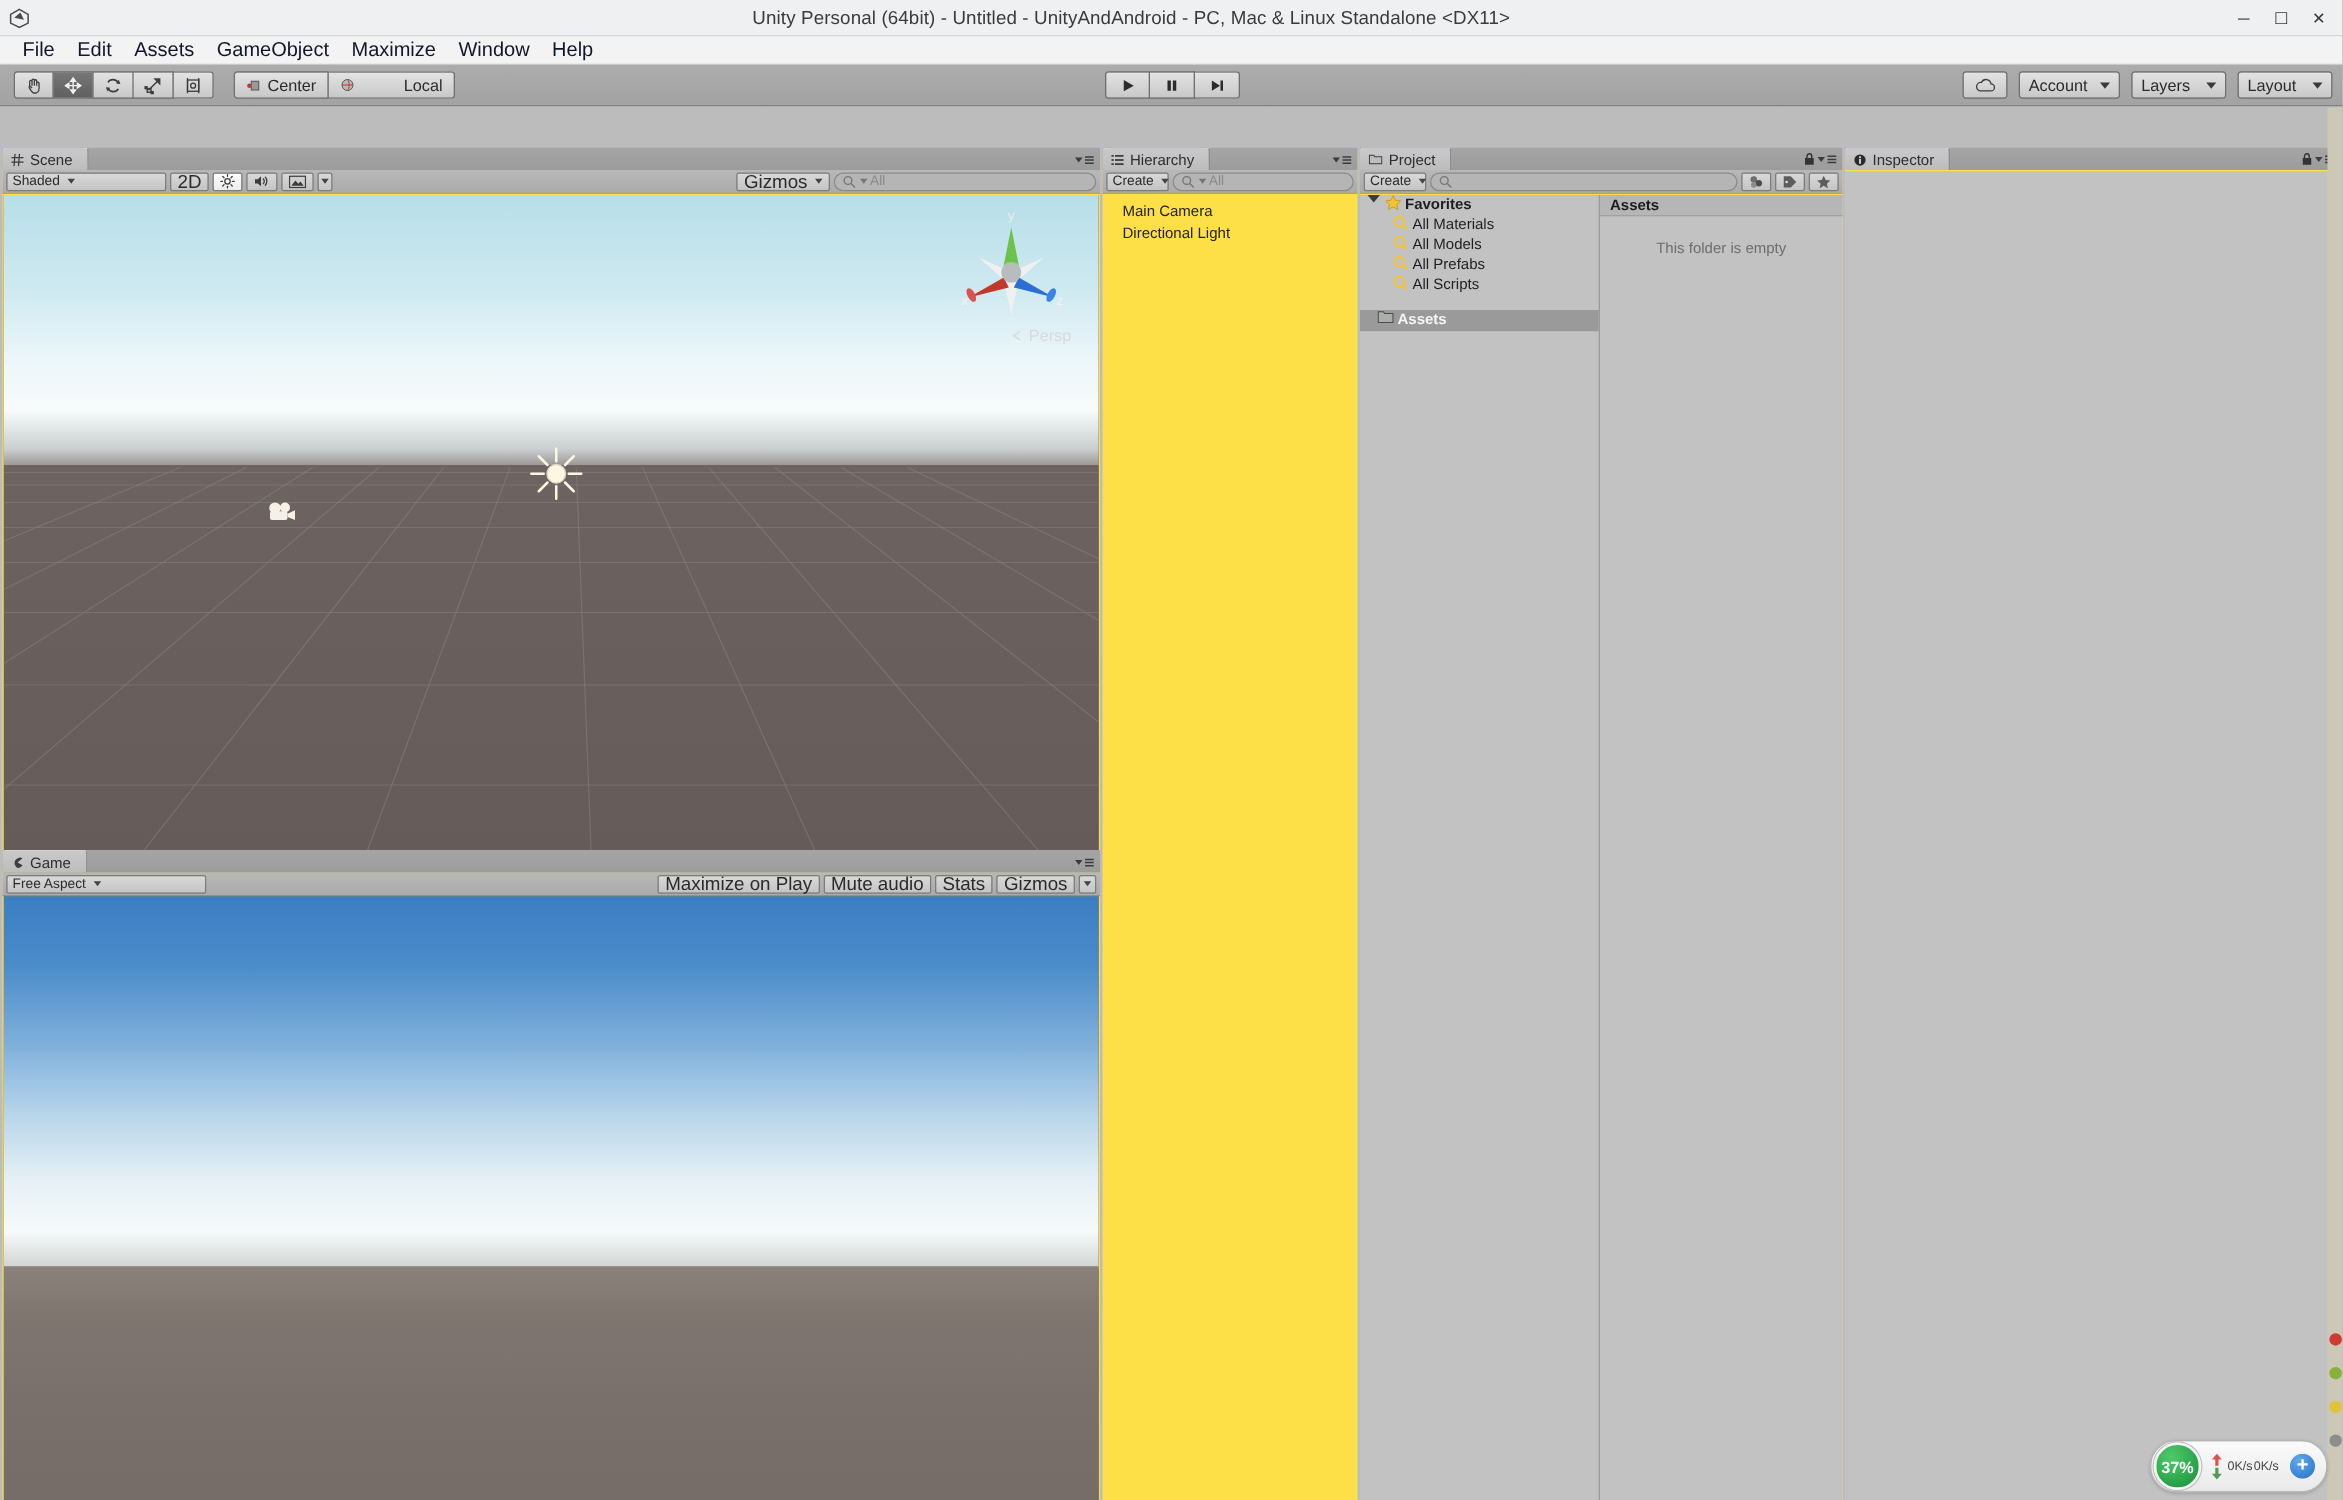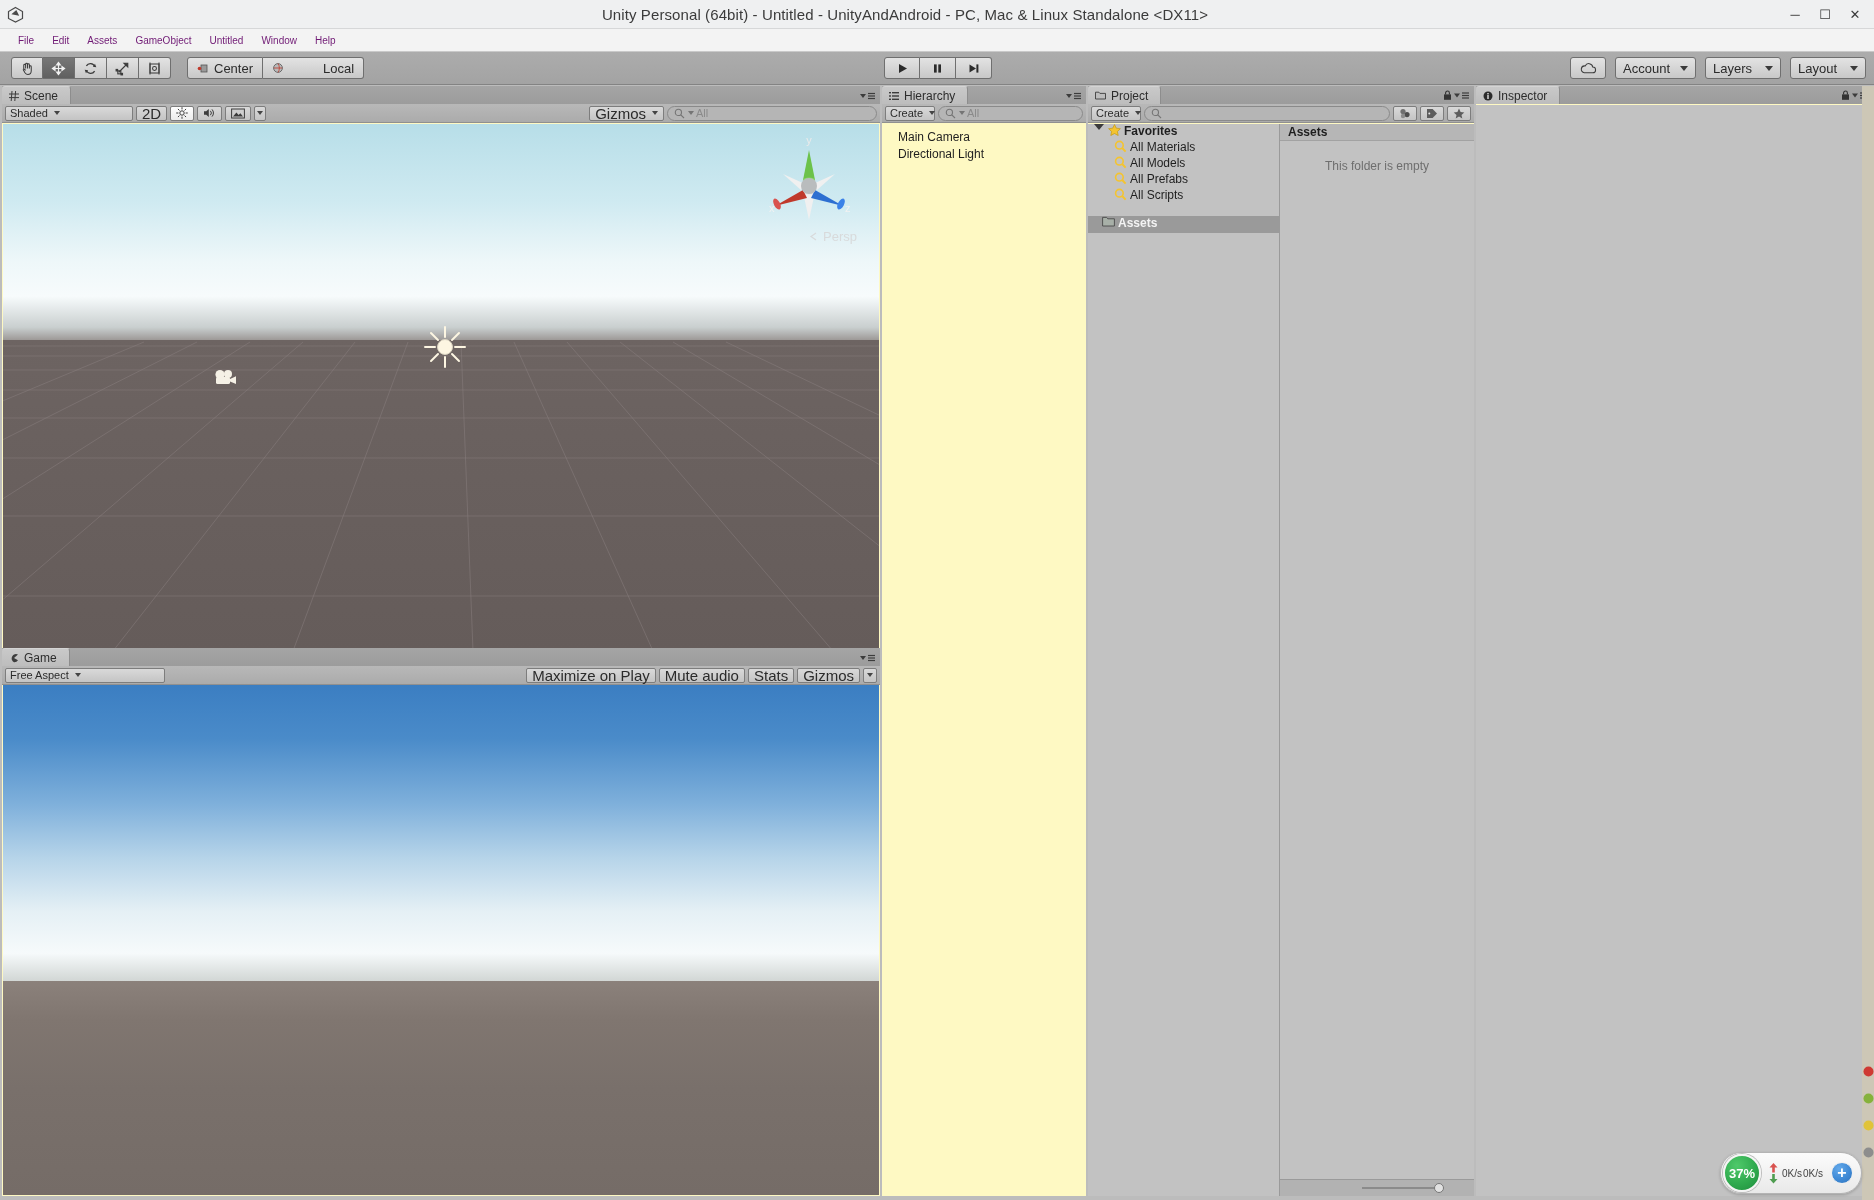--- a/index.html
+++ b/index.html
@@ -32,21 +32,21 @@
 
   
   .menubar {
     position: absolute; left: 0; top: 29px; width: 1874px; height: 23px;
     background: #f3f3f3;
     display: flex; align-items: center;
     padding-left: 9px;
     border-bottom: 1px solid #c9c9c9;
   }
   .menu-item {
-    font-size: 10px; color: #701a75; padding: 12px 9px; line-height: 17px;
+    font-size: 16px; color: #0f172a; padding: 12px 9px; line-height: 17px;
   }
 
   
   .toolbar {
     position: absolute; left: 0; top: 52px; width: 1874px; height: 33px;
     background: linear-gradient(#acacac, #a3a3a3);
     border-bottom: 1px solid #838383;
     display: flex; align-items: center;
   }
   .tb-group { display: flex; align-items: center; margin-left: 11px; }
@@ -98,21 +98,21 @@
     display: flex; align-items: center; justify-content: space-between;
     font-size: 13px; color: #2b2b2b;
   }
   .dd-caret {
     width: 0; height: 0; margin-left: 10px;
     border-left: 4px solid transparent; border-right: 4px solid transparent;
     border-top: 5px solid #3a3a3a;
   }
 
   
-  .panel { position: absolute; background: #fef9c3; }
+  .panel { position: absolute; background: #fde047; margin-top: 32px; }
   .panel-tabstrip {
     height: 18px; background: linear-gradient(#a5a5a5,#9c9c9c);
     display: flex; align-items: flex-end; position: relative;
   }
   .panel-tab {
     height: 18px; padding: 0 12px 0 7px;
     background: linear-gradient(#c9c9c9,#bdbdbd);
     border-top: 1px solid #d4d4d4;
     border-right: 1px solid #8d8d8d;
     display: flex; align-items: center; gap: 5px;
@@ -304,21 +304,21 @@
     <div class="win-btn">☐</div>
     <div class="win-btn close">✕</div>
   </div>
 </div>
 
 <div class="menubar">
   <div class="menu-item">File</div>
   <div class="menu-item">Edit</div>
   <div class="menu-item">Assets</div>
   <div class="menu-item">GameObject</div>
-  <div class="menu-item">Untitled</div>
+  <div class="menu-item">Maximize</div>
   <div class="menu-item">Window</div>
   <div class="menu-item">Help</div>
 </div>
 
 <div class="toolbar">
 
   <div class="tb-group">
     <div class="tb-btn">
       <svg width="15" height="15" viewBox="0 0 16 16">
         <path d="M4 9V4.5a1 1 0 012 0V8m0-.5V3.5a1 1 0 012 0V8m0-.5V4a1 1 0 012 0v4m0-2a1 1 0 012 0v4.5c0 2.2-1.6 4-3.8 4H8.5c-1.6 0-2.4-.8-3.2-2L3.6 9.7c-.4-.7.5-1.5 1.1-.9L6 10" fill="none" stroke="#3c3c3c" stroke-width="1.1" stroke-linejoin="round"></path>

